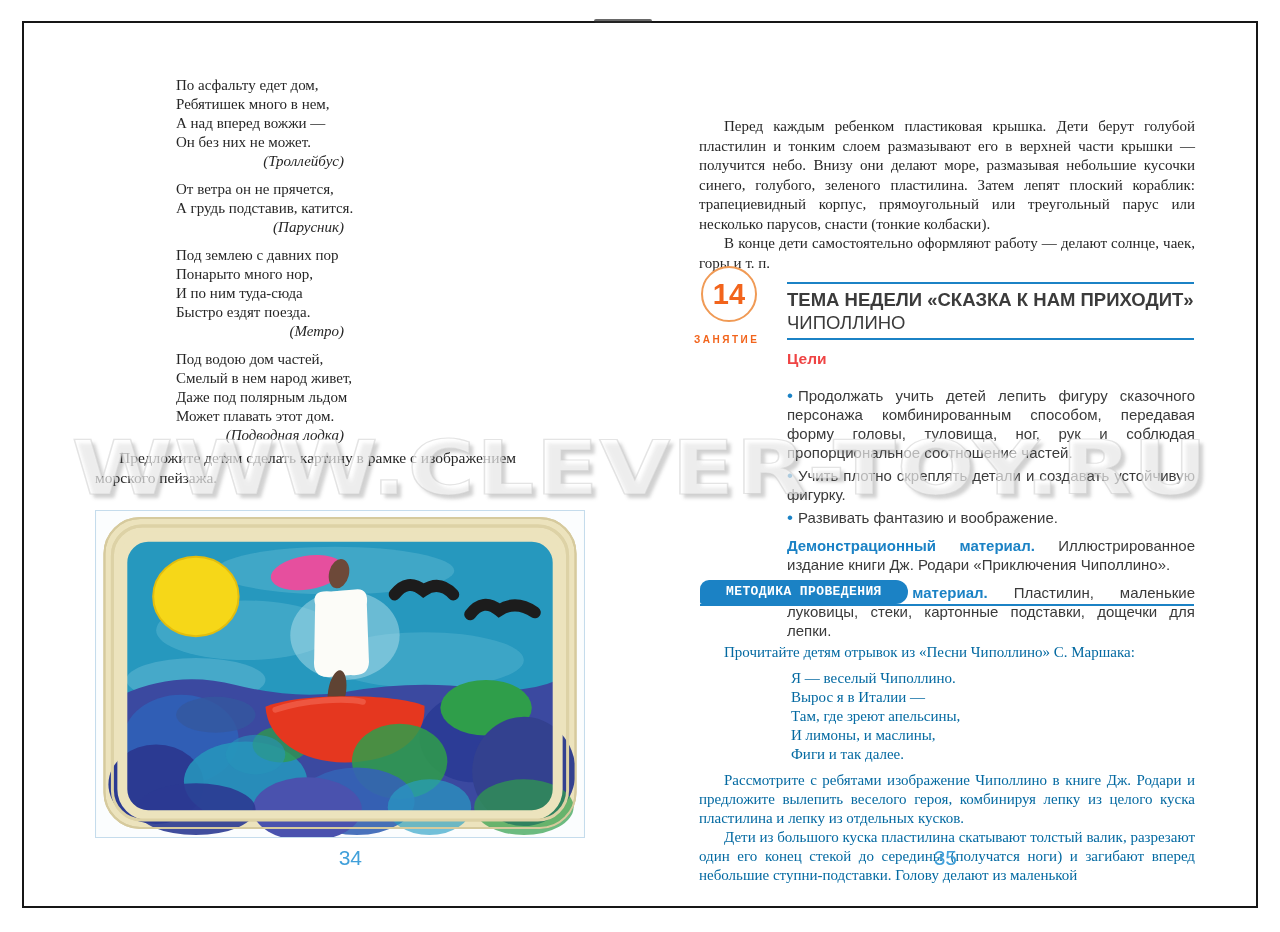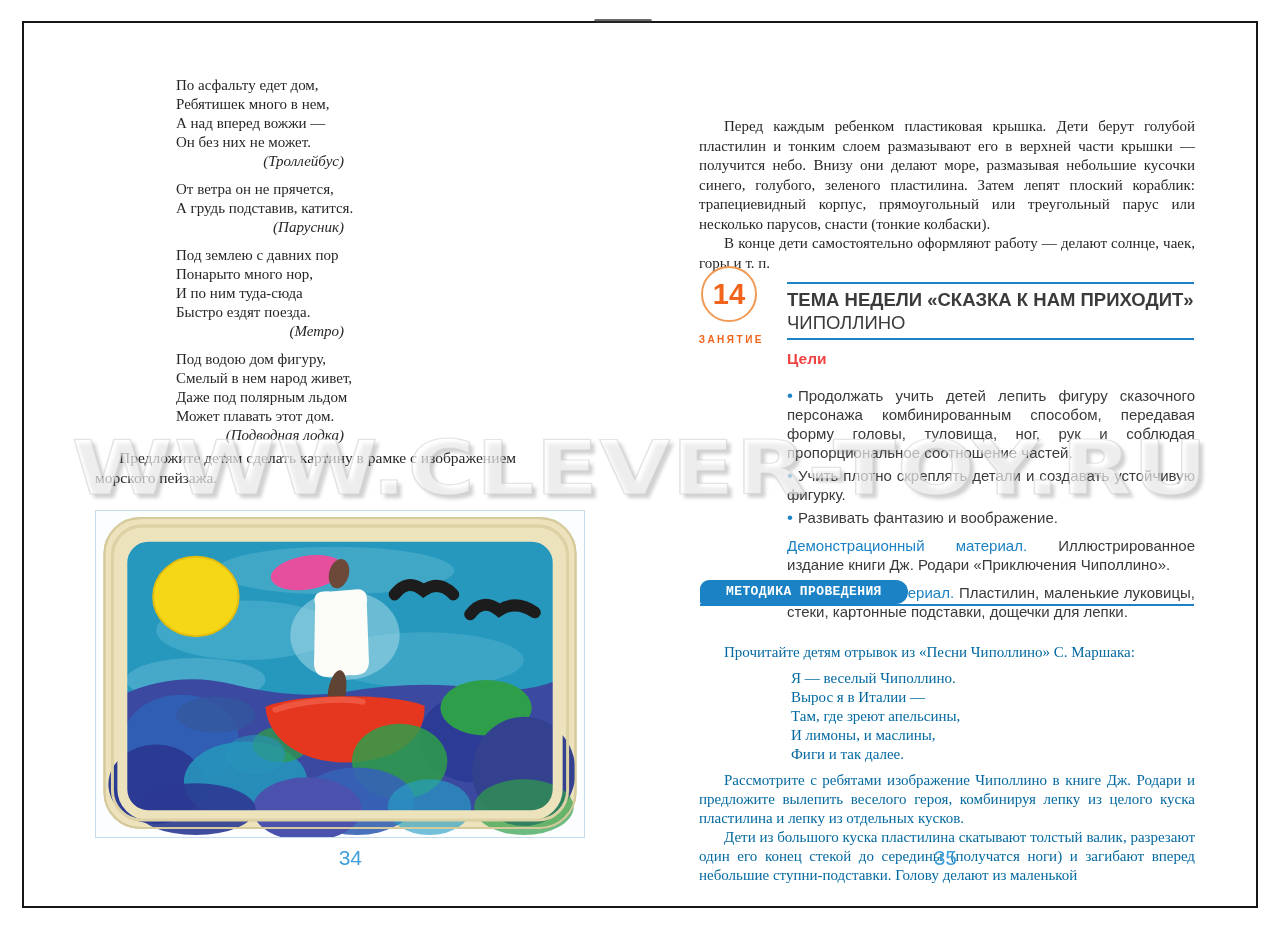--- a/index.html
+++ b/index.html
@@ -33,41 +33,41 @@
   .intro { position:absolute; left:699px; top:72px; width:496px;
            font-size:15px; line-height:19.5px; text-align:justify; color:#262626;margin-top:45px; }
   .intro p { text-indent:25px; }
 
   
   .badge-circle { position:absolute; left:701px; top:266px; width:56px; height:56px;
                   border:2px solid #f09a55; border-radius:50%;
                   display:flex; align-items:center; justify-content:center; }
   .badge-circle span { font-family:"Liberation Sans", sans-serif; font-weight:bold;
                        font-size:29px; color:#f2641c; }
-  .badge-label { position:absolute; left:694px; top:334px; width:70px; text-align:right;
+  .badge-label { position:absolute; left:694px; top:334px; width:70px; text-align:left;
                  font-family:"Liberation Sans", sans-serif; font-weight:bold;
                  font-size:10px; letter-spacing:2.5px; color:#f2641c; }
 
   .rule { position:absolute; left:787px; width:407px; height:2px; background:#1b82c5; }
   .rule-top { top:282px; } .rule-bottom { top:338px; }
   .lesson-t1 { position:absolute; left:787px; top:289px; white-space:nowrap;
                font-family:"Liberation Sans", sans-serif; font-weight:bold;
                font-size:18.5px; color:#3b3b3b; }
   .lesson-t2 { position:absolute; left:787px; top:312px; white-space:nowrap;
                font-family:"Liberation Sans", sans-serif; font-size:18.5px; color:#3b3b3b; }
 
   
   .plan { position:absolute; left:787px; top:349px; width:408px;
           font-family:"Liberation Sans", sans-serif; font-size:15px; line-height:19px;
           color:#3a3a3a; text-align:justify; }
   .goals-h { font-weight:bold; font-size:15.5px; color:#ef4444; margin-bottom:18px; text-align:left; }
   .goal { margin-bottom:4px; }
   .dot { color:#1b82c5; font-size:17px; margin-right:5px; }
   .material { margin-top:9px; }
-  .mlabel { font-weight:normal; color:#1b82c5; }
+  .mlabel { font-weight:bold; color:#1b82c5; }
 
   
   .method-tab { position:absolute; left:700px; top:580px; height:24px; line-height:24px;
                 padding:0 26px; background:#1b82c5; color:#ffffff;
                 font-family:Liberation Mono, monospace; font-weight:bold; font-size:13px;
                 letter-spacing:.4px; border-radius:9px 12px 12px 2px; }
   .method-rule { position:absolute; left:700px; top:604px; width:494px; height:2px; background:#1b82c5; }
   .method { position:absolute; left:699px; top:643px; width:496px;
             font-size:15px; line-height:19px; color:#0369a1; }
   .method p.body { text-indent:25px; text-align:justify; }
@@ -103,21 +103,21 @@
       <div class="answer">(Парусник)</div>
     </div>
     <div class="stanza">
       <div>Под землею с давних пор</div>
       <div>Понарыто много нор,</div>
       <div>И по ним туда-сюда</div>
       <div>Быстро ездят поезда.</div>
       <div class="answer">(Метро)</div>
     </div>
     <div class="stanza">
-      <div>Под водою дом фигуру,</div>
+      <div>Под водою дом частей,</div>
       <div>Смелый в нем народ живет,</div>
       <div>Даже под полярным льдом</div>
       <div>Может плавать этот дом.</div>
       <div class="answer">(Подводная лодка)</div>
     </div>
   </div>
 
   <p class="left-par">Предложите детям сделать картину в рамке с изображением морского пейзажа.</p>
 
   <figure class="photo">

